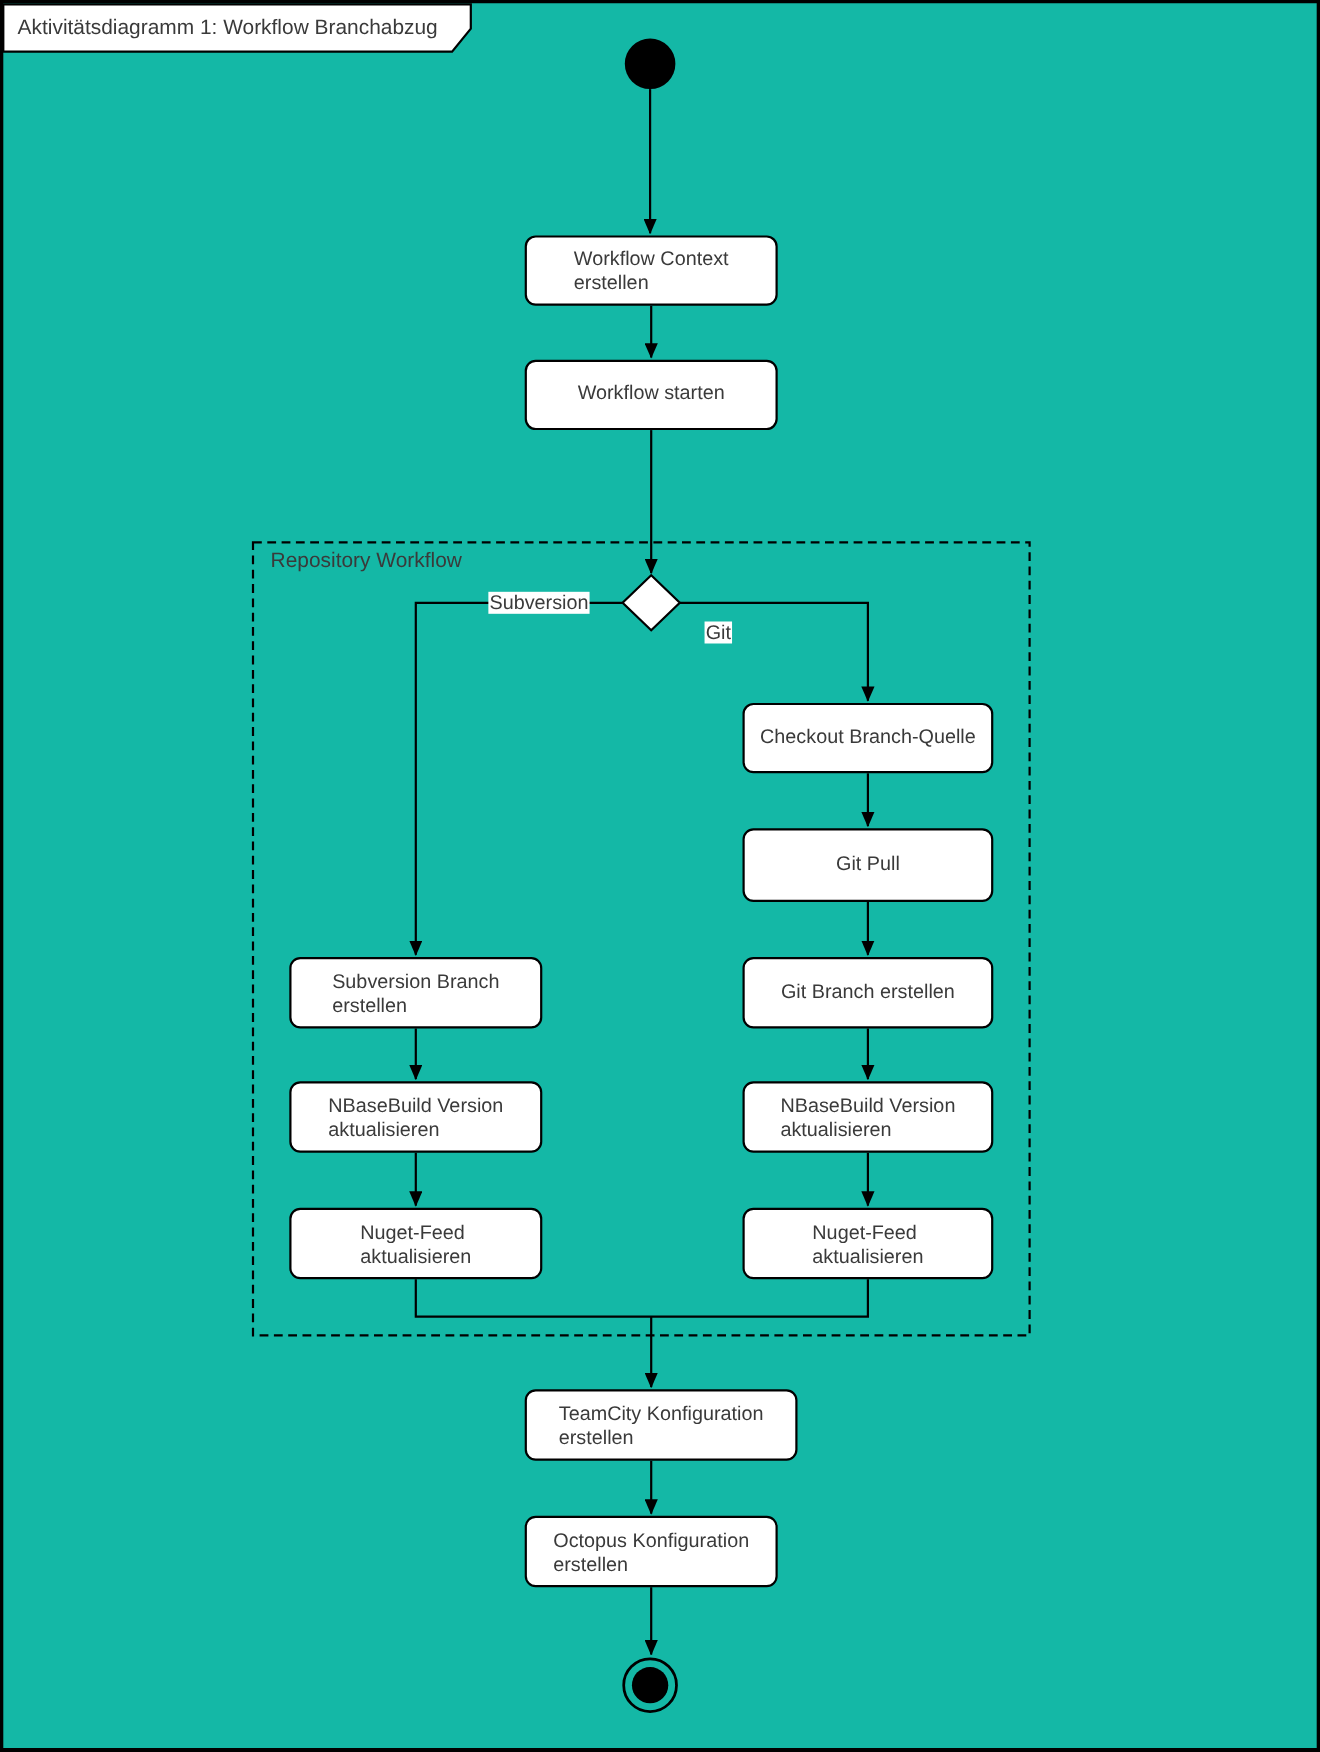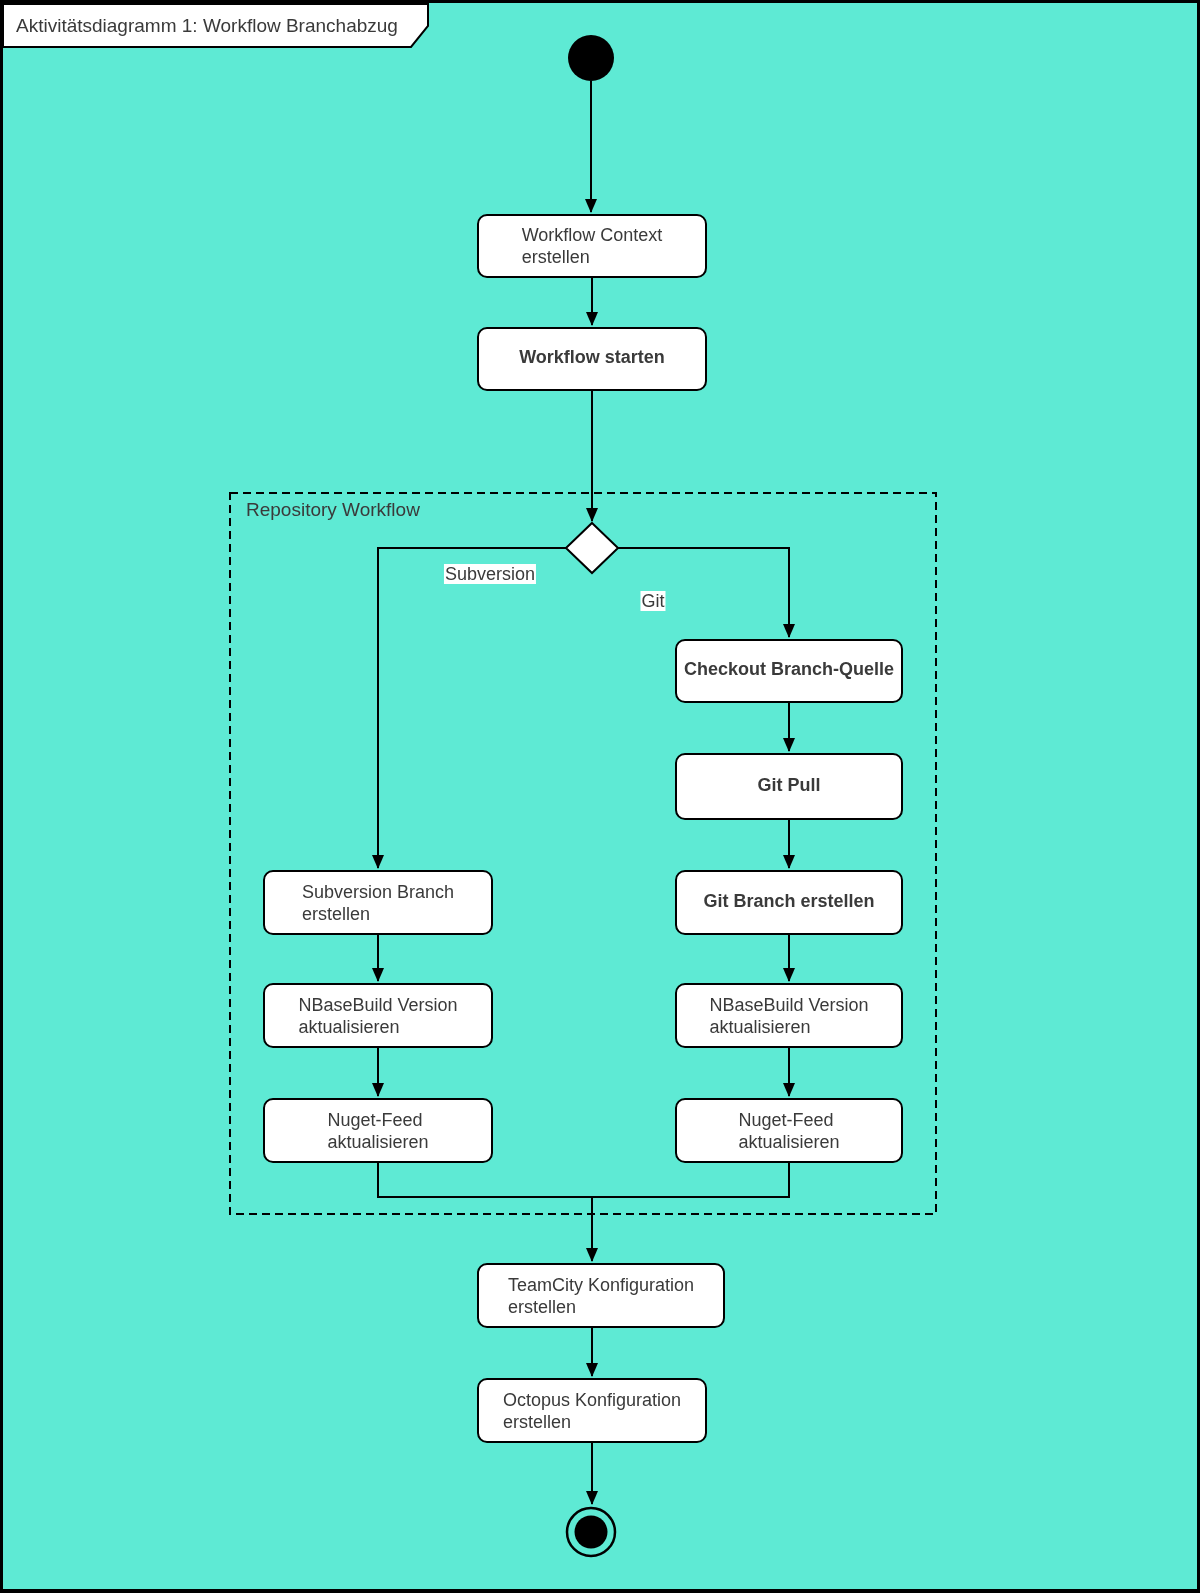--- a/index.html
+++ b/index.html
@@ -8,21 +8,21 @@
     background: #ffffff;
     width: 1200px;
     height: 1593px;
     overflow: hidden;
     font-family: "Liberation Sans", sans-serif;
   }
   .canvas {
     position: relative;
     width: 1200px;
     height: 1593px;
-    background: #5eead4;
+    background: #14b8a6;
   }
   .frame {
     position: absolute;
     left: 0; top: 0; right: 0; bottom: 0;
     border: 3px solid #000000;
     border-bottom-width: 4px;
     box-sizing: border-box;
     pointer-events: none;
   }
   svg.wires {
@@ -39,31 +39,30 @@
     border-radius: 10px;
     display: flex;
     align-items: center;
     justify-content: center;
     font-size: 18px;
     line-height: 22px;
     color: #3a3a3a;
     white-space: pre-line;
     padding: 0 4px;
   }
-  .node.single { padding-bottom: 4px; font-weight: bold; }
+  .node.single { padding-bottom: 4px; }
   .edge-label {
     position: absolute;
     transform: translate(-50%, -50%);
     background: #ffffff;
     color: #3a3a3a;
     font-size: 18px;
     line-height: 20px;
     padding: 0 1px;
     white-space: nowrap;
-    margin-top: 26px;
   }
   .container-label {
     position: absolute;
     left: 246px;
     top: 499px;
     font-size: 19px;
     color: #3a3a3a;
     white-space: nowrap;
   }
   .title-text {

